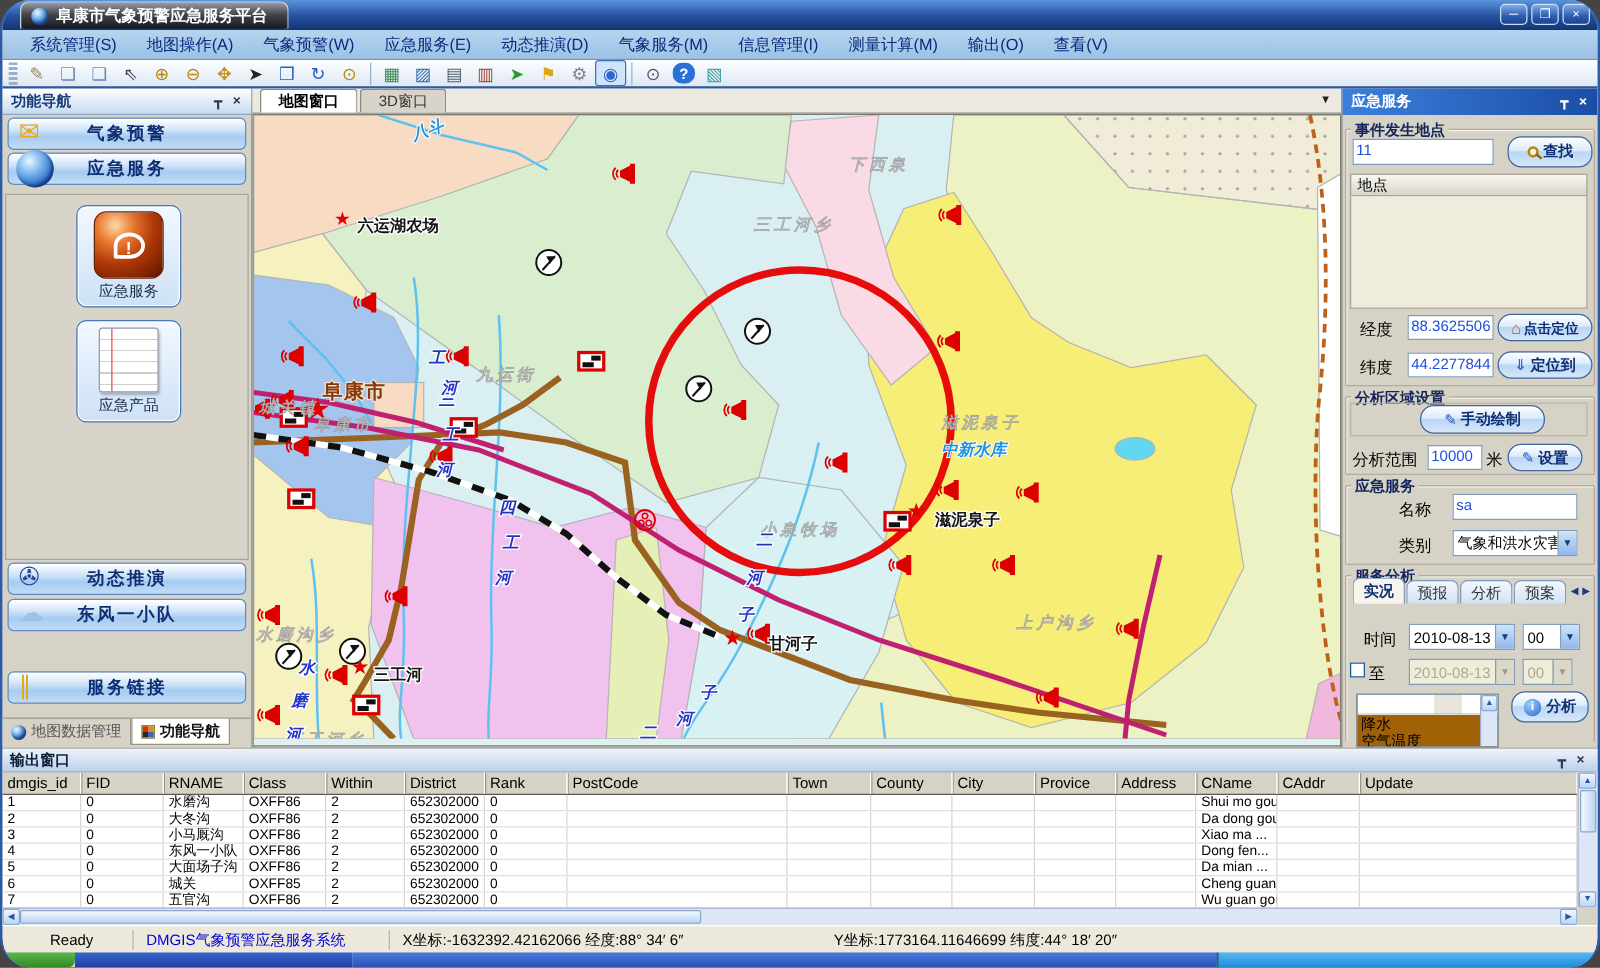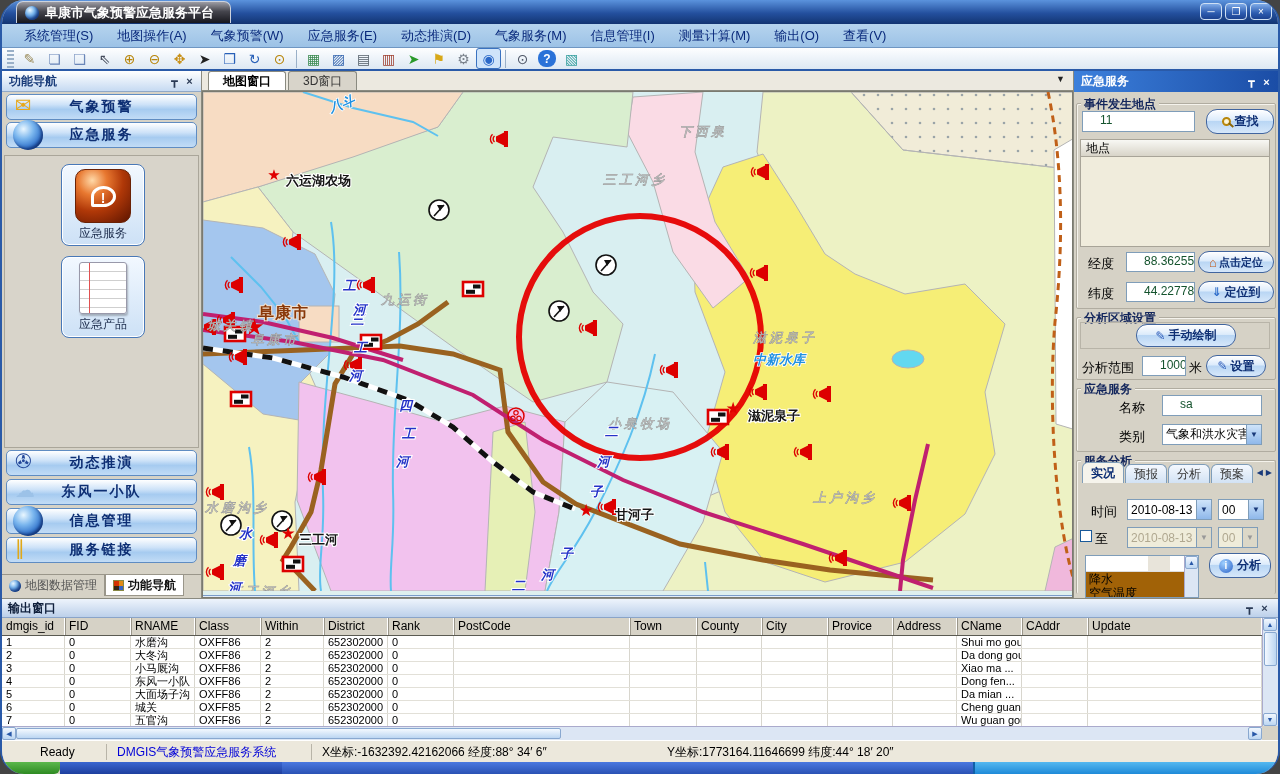--- a/index.html
+++ b/index.html
@@ -78,21 +78,21 @@
   .m-star{fill:#e00000;}
   
   .rp{width:205px;position:relative;background:#d6d2c6;border-left:1px solid #8a8a80;font-size:12px;}
   .rp-title{height:21px;background:linear-gradient(90deg,#3c80dc,#1b4da6);display:flex;align-items:center;
       padding:0 4px 0 7px;color:#fff;font-weight:bold;font-size:12px;}
   .rp-title .sp{flex:1;}
   .rp-title .ttl-ico{color:#fff;}
   .grp{position:absolute;left:2px;right:2px;border:1px solid #b0aca0;border-radius:2px;
       box-shadow:inset 1px 1px 0 #f5f3ec;}
   .grp>.legend{position:absolute;top:-8px;left:4px;background:#d6d2c6;padding:0 3px;color:#13265c;font-weight:bold;font-size:12px;}
-  .fld{position:absolute;background:#fff;border:1px solid #7f9db9;font-size:12px;padding:1px 17px;color:#14532d;overflow:hidden;white-space:nowrap;}
+  .fld{position:absolute;background:#fff;border:1px solid #7f9db9;font-size:12px;padding:1px 2px;color:#1d4ed8;overflow:hidden;white-space:nowrap;}
   .lab{position:absolute;color:#000;font-size:13px;}
   .btn3d{position:absolute;display:flex;align-items:center;justify-content:center;gap:4px;
       background:linear-gradient(180deg,#fefeff 0%,#dcebfb 45%,#b9d6f4 50%,#d6e7fa 100%);
       border:1px solid #41659f;border-radius:11px;color:#0e2f74;font-size:12px;font-weight:bold;
       box-shadow:inset 0 1px 0 #fff;}
   .combo{position:absolute;background:#fff;border:1px solid #7f9db9;display:flex;align-items:center;font-size:12px;}
   .combo .val{flex:1;padding:0 3px;overflow:hidden;white-space:nowrap;}
   .combo .arr{width:15px;align-self:stretch;background:linear-gradient(180deg,#cfe4fa,#8fb8ea);border-left:1px solid #7f9db9;
       font-size:8px;color:#1a3a7a;display:flex;align-items:center;justify-content:center;}
   .combo.dis{background:#efecda;color:#b0a890;}
@@ -242,24 +242,20 @@
           <span>应急服务</span>
           <span class="mini-globe" style="position: absolute; left: 6px; top: -3px; width: 30px; height: 30px;"></span>
         </div>
         <div class="acc" style="top: 379px;">
           <span>动态推演</span>
           <span class="acc-glyph" style="color: rgb(36, 72, 154); font-size: 20px;">✇</span>
         </div>
         <div class="acc" style="top: 408px;">
           <span>东风一小队</span>
           <span class="acc-glyph" style="color: rgb(156, 194, 232); font-size: 20px;">☁</span>
-        </div>
-        <div class="acc" style="top: 437px;">
-          <span>信息管理</span>
-          <span class="mini-globe" style="position: absolute; left: 6px; top: -3px; width: 30px; height: 30px;"></span>
         </div>
         <div class="acc" style="top: 466px;">
           <span>服务链接</span>
           <span class="acc-glyph" style="color: rgb(224, 168, 24); font-size: 20px;">∥</span>
         </div>
       </div>
 
     <div class="map-area">
       <div class="map-tabs" id="map-tabs">
         <div class="mtab active">地图窗口</div>

